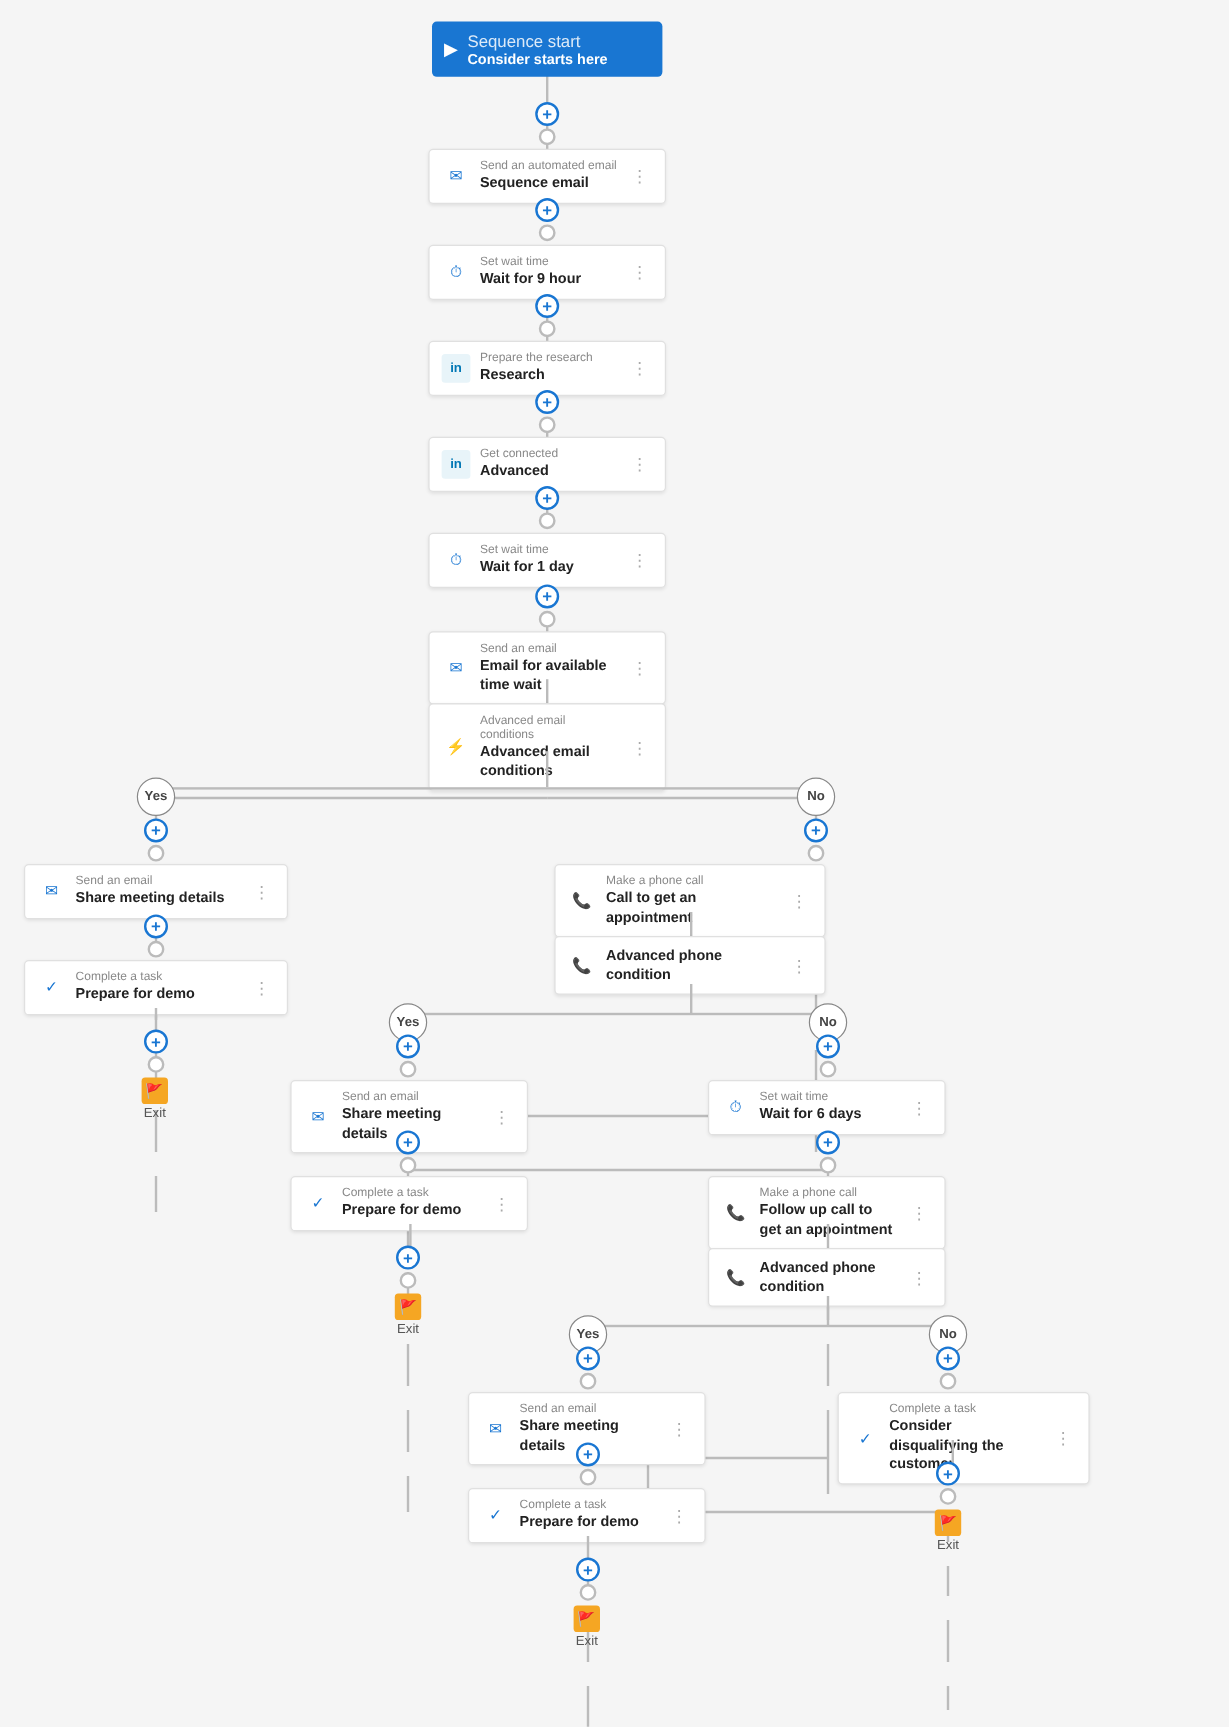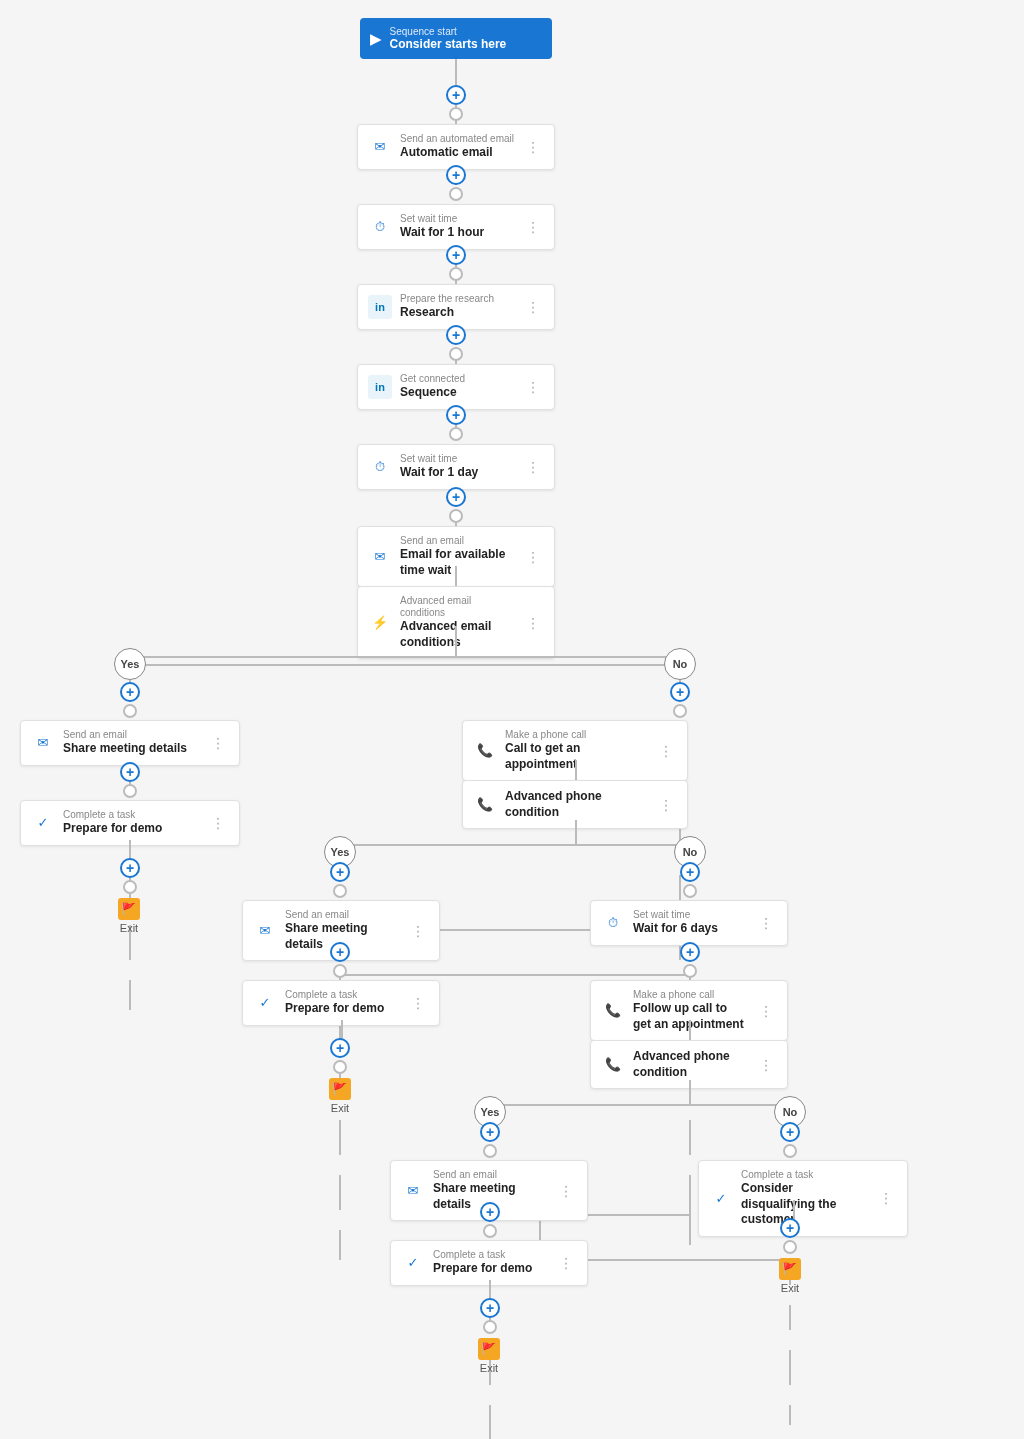--- a/index.html
+++ b/index.html
@@ -67,21 +67,21 @@
       padding: 8px 14px 8px 10px;
       display: flex;
       align-items: center;
       gap: 8px;
       color: #fff;
     }
     .start-card .node-icon {
       font-size: 15px;
     }
     .start-card .node-label {
-      font-size: 10px;
+      font-size: 14px;
       opacity: 0.85;
     }
     .start-card .node-title {
       font-size: 12px;
       font-weight: 600;
     }
     
     .connector {
       position: absolute;
       background: #bbb;
@@ -258,33 +258,33 @@
     </div>
   </div>
 
   <div class="plus-btn" style="left:446px; top:85px;">+</div>
   <div class="circle-node" style="left:449px; top:107px;"></div>
 
   <div class="node-card" style="left:357px; top:124px; width:198px;">
     <div class="node-icon" style="color:#1976d2;">✉</div>
     <div class="node-text">
       <div class="node-label">Send an automated email</div>
-      <div class="node-title">Automatic email</div>
+      <div class="node-title">Sequence email</div>
     </div>
     <div class="node-menu">⋮</div>
   </div>
 
   <div class="plus-btn" style="left:446px; top:165px;">+</div>
   <div class="circle-node" style="left:449px; top:187px;"></div>
 
   <div class="node-card" style="left:357px; top:204px; width:198px;">
     <div class="node-icon" style="color:#1976d2;">⏱</div>
     <div class="node-text">
       <div class="node-label">Set wait time</div>
-      <div class="node-title">Wait for 1 hour</div>
+      <div class="node-title">Wait for 9 hour</div>
     </div>
     <div class="node-menu">⋮</div>
   </div>
 
   <div class="plus-btn" style="left:446px; top:245px;">+</div>
   <div class="circle-node" style="left:449px; top:267px;"></div>
 
   <div class="node-card" style="left:357px; top:284px; width:198px;">
     <div class="node-icon" style="color:#0077b5; background:#e8f4f9; border-radius:3px; padding:2px 4px; font-weight:bold; font-size:11px;">in</div>
     <div class="node-text">
@@ -294,21 +294,21 @@
     <div class="node-menu">⋮</div>
   </div>
 
   <div class="plus-btn" style="left:446px; top:325px;">+</div>
   <div class="circle-node" style="left:449px; top:347px;"></div>
 
   <div class="node-card" style="left:357px; top:364px; width:198px;">
     <div class="node-icon" style="color:#0077b5; background:#e8f4f9; border-radius:3px; padding:2px 4px; font-weight:bold; font-size:11px;">in</div>
     <div class="node-text">
       <div class="node-label">Get connected</div>
-      <div class="node-title">Sequence</div>
+      <div class="node-title">Advanced</div>
     </div>
     <div class="node-menu">⋮</div>
   </div>
 
   <div class="plus-btn" style="left:446px; top:405px;">+</div>
   <div class="circle-node" style="left:449px; top:427px;"></div>
 
   <div class="node-card" style="left:357px; top:444px; width:198px;">
     <div class="node-icon" style="color:#1976d2;">⏱</div>
     <div class="node-text">

